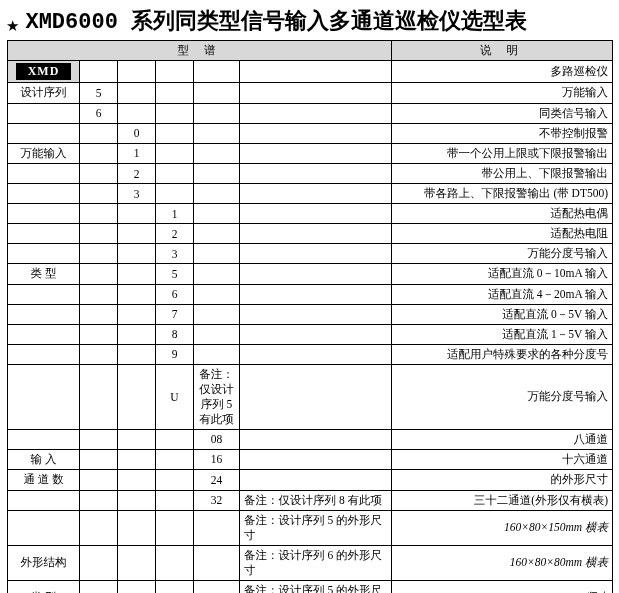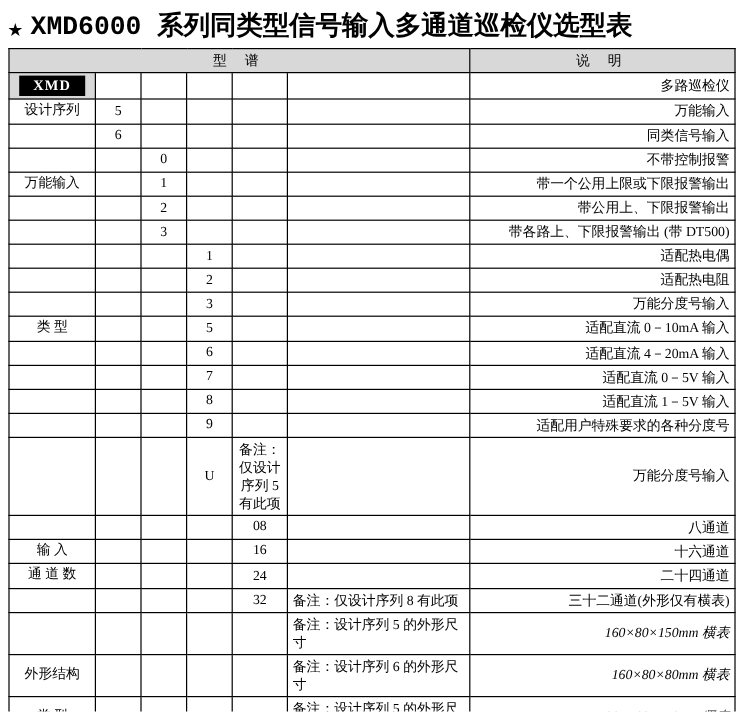--- a/index.html
+++ b/index.html
@@ -290,21 +290,21 @@
           <td class="desc-note"></td>
           <td class="desc">十六通道</td>
         </tr>
         <tr>
           <td class="cat">通 道 数</td>
           <td class="code"></td>
           <td class="code"></td>
           <td class="code"></td>
           <td class="code">24</td>
           <td class="desc-note"></td>
-          <td class="desc">二十四通道</td>
+          <td class="desc">的外形尺寸</td>
         </tr>
         <tr>
           <td class="cat"></td>
           <td class="code"></td>
           <td class="code"></td>
           <td class="code"></td>
           <td class="code">32</td>
           <td class="desc-note">备注：仅设计序列 8 有此项</td>
           <td class="desc">三十二通道(外形仅有横表)</td>
         </tr>

